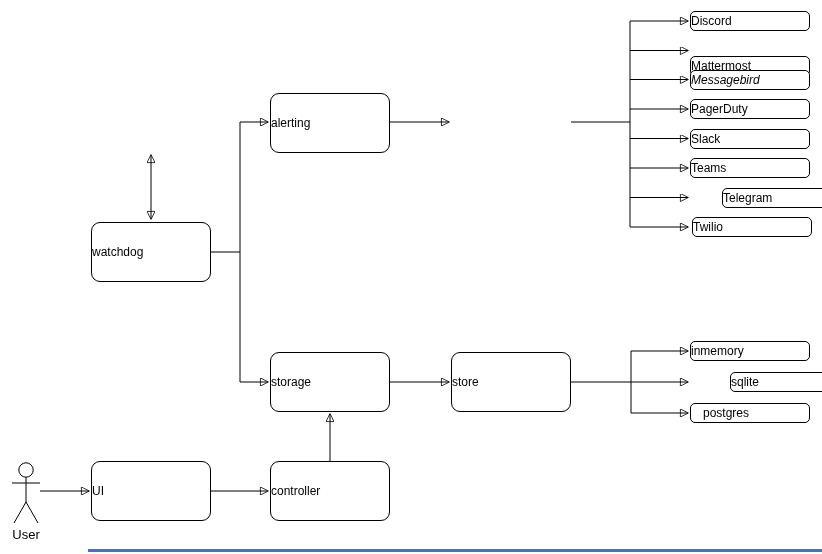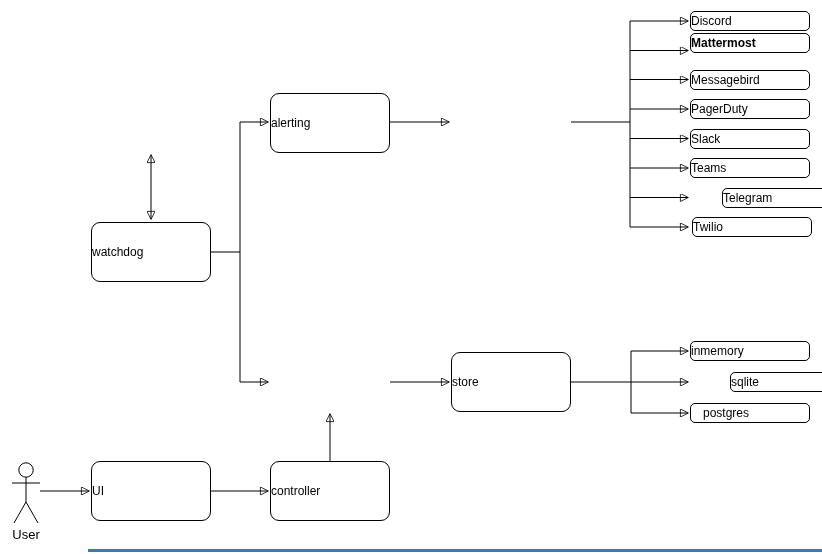--- a/index.html
+++ b/index.html
@@ -88,37 +88,40 @@
       <line x1="26" y1="502" x2="38" y2="523"></line>
     </g>
   </svg>
 
   <div class="node main" style="left:91px;top:222px;">
     <span>watchdog</span>
   </div>
   <div class="node main" style="left:270px;top:93px;">
     <span>alerting</span>
   </div>
+  <div class="node main" style="left:270px;top:352px;">
+    <span>storage</span>
+  </div>
   <div class="node main" style="left:451px;top:352px;">
     <span>store</span>
   </div>
   <div class="node main" style="left:91px;top:461px;">
     <span>UI</span>
   </div>
   <div class="node main" style="left:270px;top:461px;">
     <span>controller</span>
   </div>
 
   <div class="node leaf" style="left:690px;top:11px;">
     <span>Discord</span>
   </div>
-  <div class="node leaf" style="left:690px;top:33px;font-weight:bold;">
+  <div class="node leaf" style="left:690px;top:56px;">
     <span>Mattermost</span>
   </div>
-  <div class="node leaf" style="left:690px;top:69.5px;">
+  <div class="node leaf" style="left:690px;top:69.5px;font-style:italic;">
     <span>Messagebird</span>
   </div>
   <div class="node leaf" style="left:690px;top:99px;">
     <span>PagerDuty</span>
   </div>
   <div class="node leaf" style="left:690px;top:128.5px;">
     <span>Slack</span>
   </div>
   <div class="node leaf" style="left:690px;top:158px;">
     <span>Teams</span>

